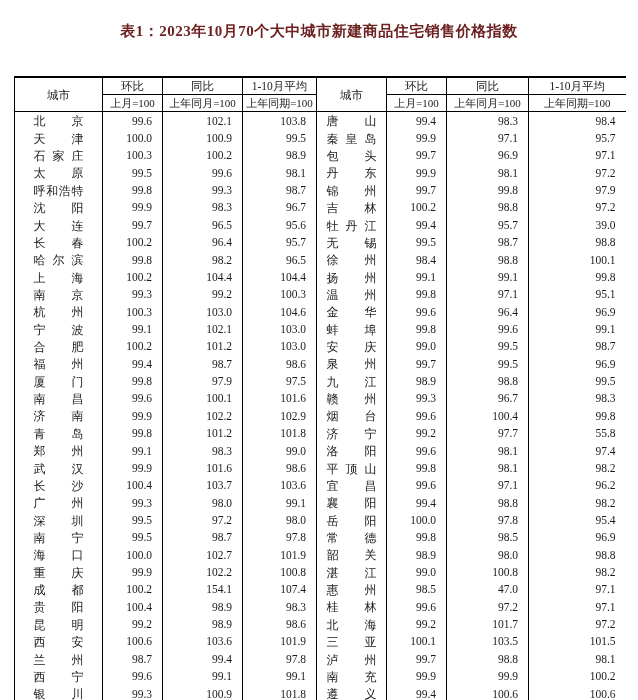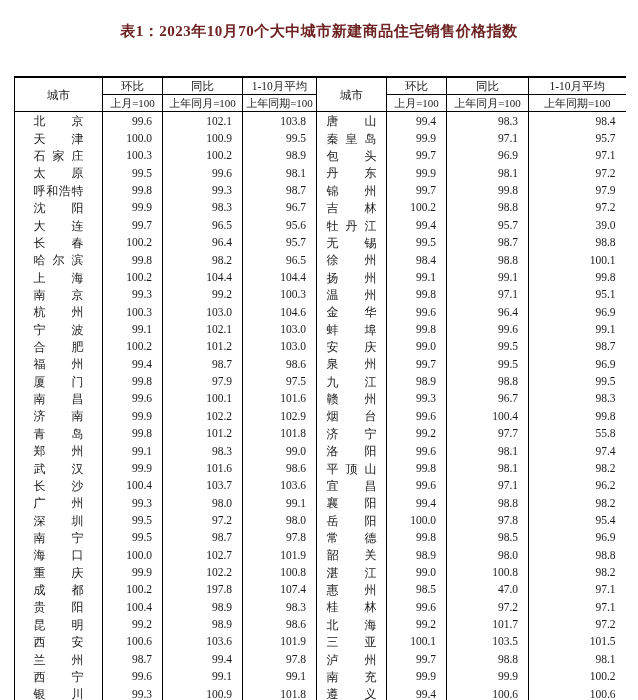--- a/index.html
+++ b/index.html
@@ -338,21 +338,21 @@
           <td class="num">102.2</td>
           <td class="num">100.8</td>
           <td class="city-cell"><span class="city">湛江</span></td>
           <td class="num">99.0</td>
           <td class="num">100.8</td>
           <td class="num">98.2</td>
         </tr>
         <tr>
           <td class="city-cell"><span class="city">成都</span></td>
           <td class="num">100.2</td>
-          <td class="num">197.8</td>
+          <td class="num">154.1</td>
           <td class="num">107.4</td>
           <td class="city-cell"><span class="city">惠州</span></td>
           <td class="num">98.5</td>
           <td class="num">47.0</td>
           <td class="num">97.1</td>
         </tr>
         <tr>
           <td class="city-cell"><span class="city">贵阳</span></td>
           <td class="num">100.4</td>
           <td class="num">98.9</td>

